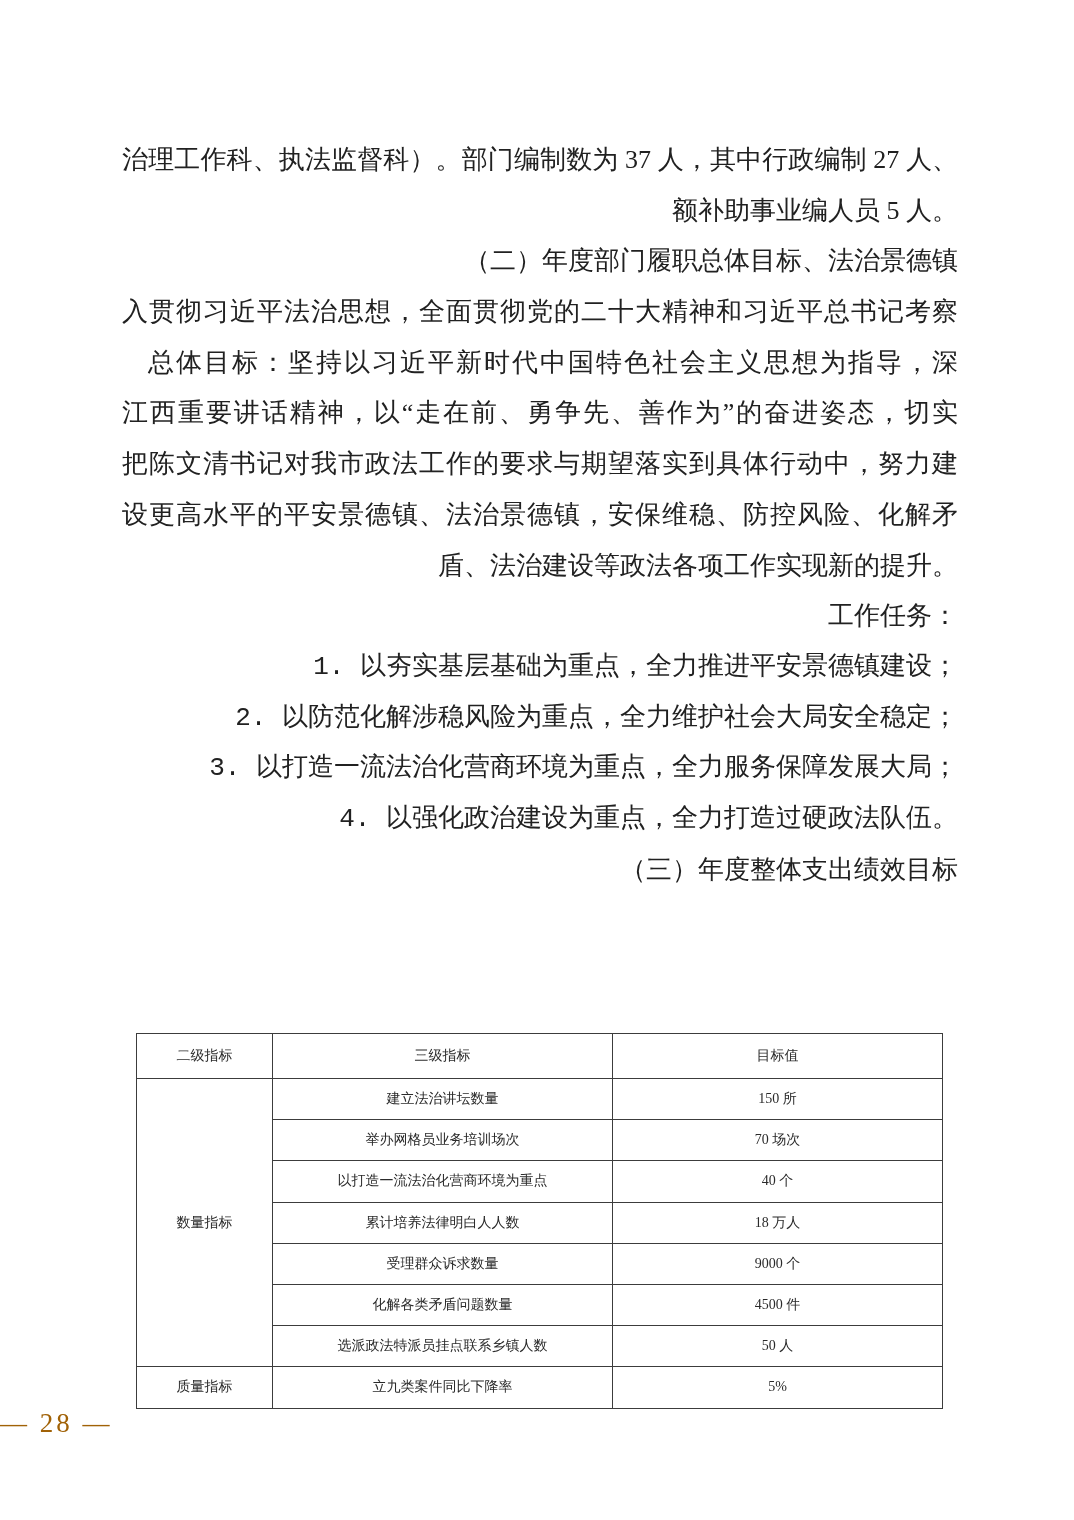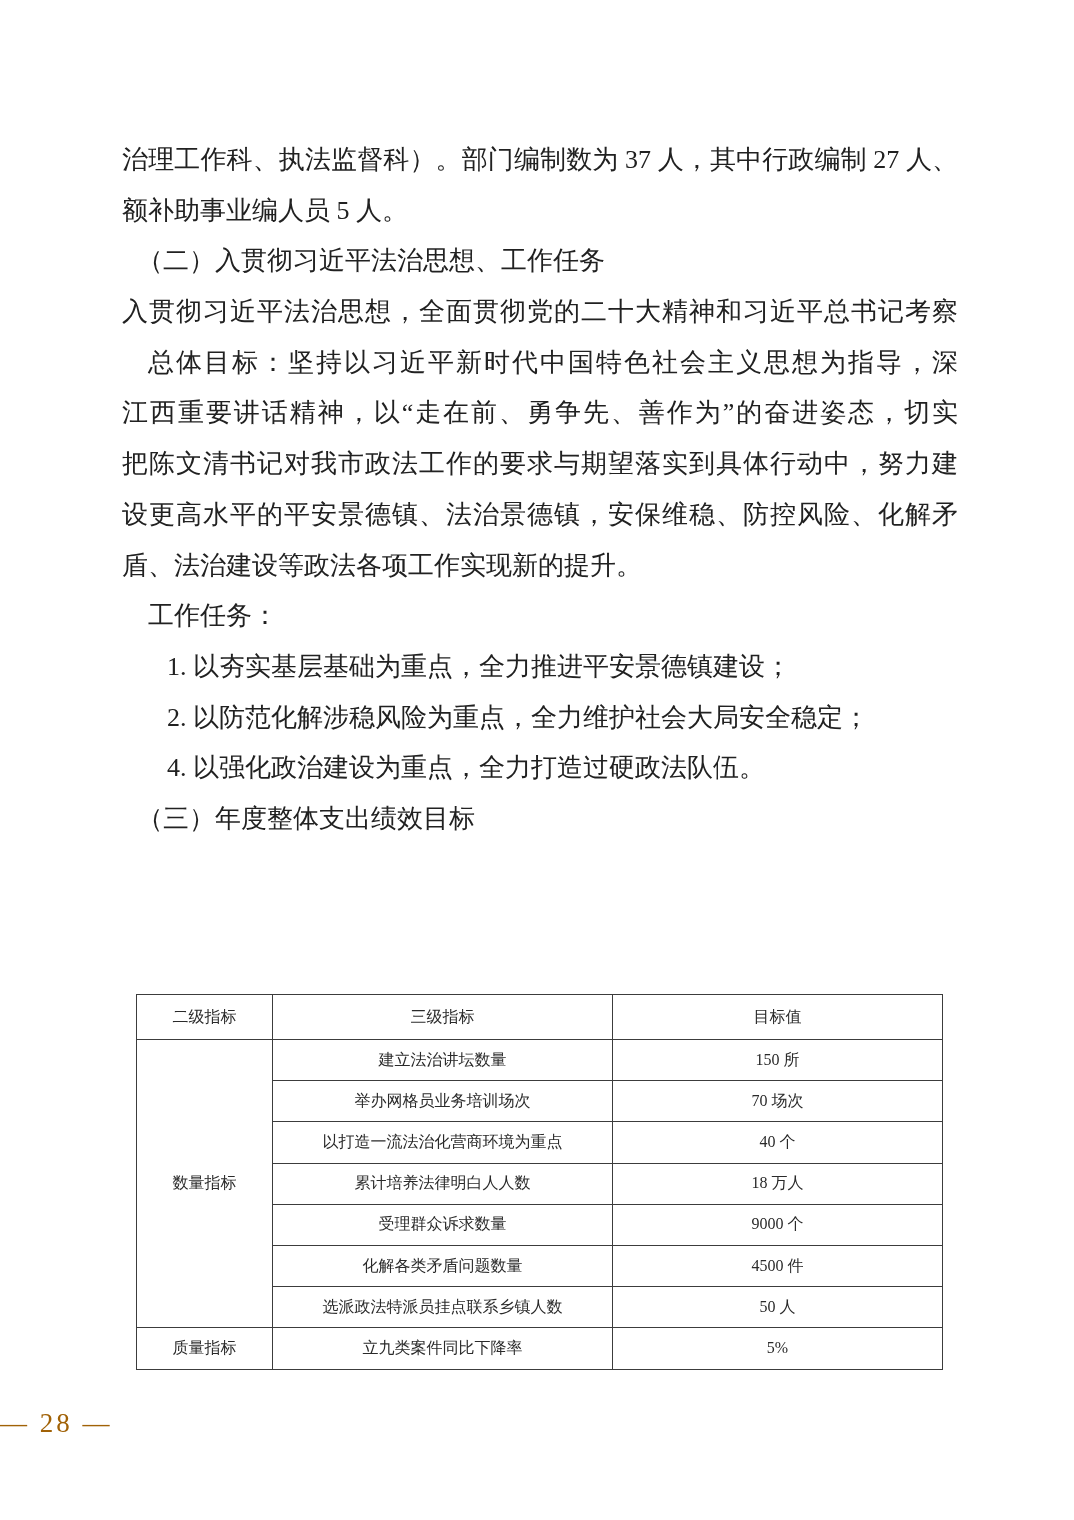--- a/index.html
+++ b/index.html
@@ -17,37 +17,38 @@
     position: absolute;
     left: 122px;
     top: 135px;
     width: 836px;
   }
   .line {
     height: 50.7px;
     line-height: 50.7px;
     font-size: 26px;
     white-space: nowrap;
+    text-align: right;
   }
   .fill {
     text-align: justify;
     text-align-last: justify;
   }
   .ind-s { padding-left: 15px; }   
   .ind-p { padding-left: 26px; }   
-  .ind-i { padding-left: 45px; }   
+  .ind-i { padding-left: 45px; font-family: Liberation Mono, monospace; }   
 
   .perf-table {
     position: absolute;
     left: 136px;
-    top: 994px;
+    top: 1033px;
     width: 806px;
     border-collapse: collapse;
     table-layout: fixed;
-    font-size: 16px;
+    font-size: 14px;
     color: #2a2a2a;
   }
   .perf-table th, .perf-table td {
     border: 1.5px solid #3c3c3c;
     text-align: center;
     vertical-align: middle;
     font-weight: normal;
     padding: 0;
     overflow: hidden;
   }
@@ -73,33 +74,34 @@
 </style>
 </head>
 <body>
 
 <div class="page">
 
   <div class="textblock">
     <div class="line fill">治理工作科、执法监督科）。部门编制数为 37 人，其中行政编制 27 人、</div>
     <div class="line">额补助事业编人员 5 人。</div>
 
-    <div class="line ind-s">（二）入贯彻习近平法治思想、工作任务</div>
+    <div class="line ind-s">（二）年度部门履职总体目标、法治景德镇</div>
 
     <div class="line fill">入贯彻习近平法治思想，全面贯彻党的二十大精神和习近平总书记考察</div>
     <div class="line fill ind-p">总体目标：坚持以习近平新时代中国特色社会主义思想为指导，深</div>
     <div class="line fill">江西重要讲话精神，以“走在前、勇争先、善作为”的奋进姿态，切实</div>
     <div class="line fill">把陈文清书记对我市政法工作的要求与期望落实到具体行动中，努力建</div>
     <div class="line fill">设更高水平的平安景德镇、法治景德镇，安保维稳、防控风险、化解矛</div>
     <div class="line">盾、法治建设等政法各项工作实现新的提升。</div>
 
     <div class="line ind-p">工作任务：</div>
 
     <div class="line ind-i">1. 以夯实基层基础为重点，全力推进平安景德镇建设；</div>
     <div class="line ind-i">2. 以防范化解涉稳风险为重点，全力维护社会大局安全稳定；</div>
+    <div class="line ind-i">3. 以打造一流法治化营商环境为重点，全力服务保障发展大局；</div>
     <div class="line ind-i">4. 以强化政治建设为重点，全力打造过硬政法队伍。</div>
 
     <div class="line ind-s">（三）年度整体支出绩效目标</div>
   </div>
 
   <table class="perf-table">
     <colgroup>
       <col class="col-cat">
       <col class="col-ind">
       <col class="col-val">

